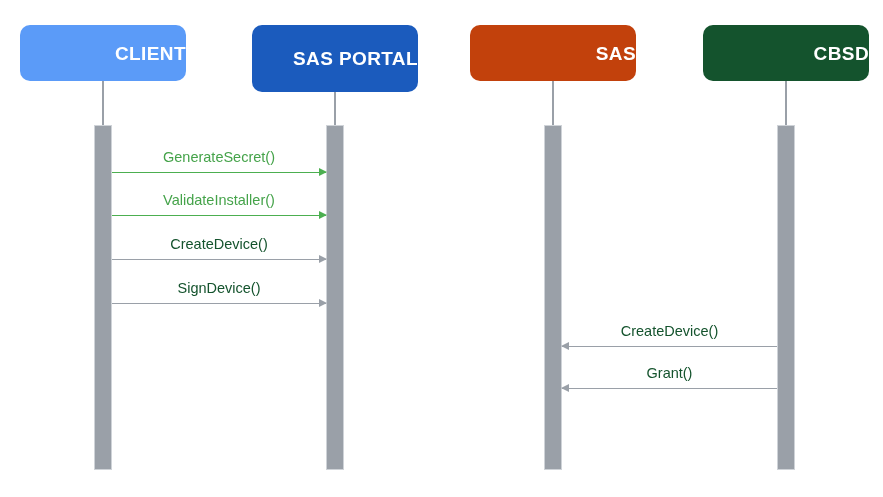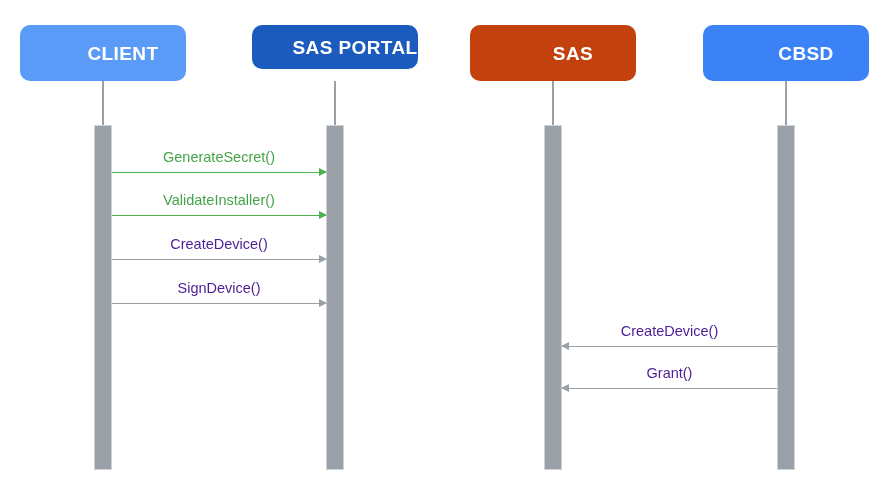--- a/index.html
+++ b/index.html
@@ -15,21 +15,21 @@
     width: 883px;
     height: 497px;
     background: #ffffff;
     overflow: hidden;
   }
   
   .participant-box {
     position: absolute;
     display: flex;
     align-items: center;
-    justify-content: center;
+    justify-content: flex-end;
     border-radius: 10px;
     color: #ffffff;
     font-weight: bold;
     font-size: 19px;
     letter-spacing: 0.4px;
     box-sizing: border-box;
     user-select: none;
     padding-left: 40px;
   }
   .participant-label {
@@ -85,21 +85,21 @@
   .message.green.dir-right .message-arrowhead {
     border-left-color: #4caf50;
   }
   .message-label {
     position: absolute;
     left: 0;
     width: 100%;
     bottom: 6px;
     text-align: center;
     font-size: 14.5px;
-    color: #4c1d95;
+    color: #14532d;
     white-space: nowrap;
     line-height: 1.1;
     user-select: none;
   }
   .message.green .message-label {
     color: #45a34a;
   }
 </style>
 </head>
 <body>
@@ -107,31 +107,31 @@
 <div id="diagram-canvas" style="width: 883px; height: 497px; background: rgb(255, 255, 255);">
 
   <div id="participants-layer">
       <div class="lifeline" style="left: 102px; top: 81px; height: 45px; background: rgb(154, 160, 168);"></div>
       <div class="activation-bar" style="left: 94px; top: 125px; width: 18px; height: 345px; background: rgb(154, 160, 168);"></div>
       <div class="participant-box" style="left: 20px; top: 25px; width: 166px; height: 56px; background: rgb(91, 155, 248);">
         <span class="participant-label">CLIENT</span>
       </div>
       <div class="lifeline" style="left: 334px; top: 81px; height: 45px; background: rgb(154, 160, 168);"></div>
       <div class="activation-bar" style="left: 326px; top: 125px; width: 18px; height: 345px; background: rgb(154, 160, 168);"></div>
-      <div class="participant-box" style="left: 252px; top: 25px; width: 166px; height: 44px; background: rgb(27, 91, 189);">
+      <div class="participant-box" style="left: 252px; top: 25px; width: 166px; height: 67px; background: rgb(27, 91, 189);">
         <span class="participant-label">SAS PORTAL</span>
       </div>
       <div class="lifeline" style="left: 552px; top: 81px; height: 45px; background: rgb(154, 160, 168);"></div>
       <div class="activation-bar" style="left: 544px; top: 125px; width: 18px; height: 345px; background: rgb(154, 160, 168);"></div>
       <div class="participant-box" style="left: 470px; top: 25px; width: 166px; height: 56px; background: #c2410c;">
         <span class="participant-label">SAS</span>
       </div>
       <div class="lifeline" style="left: 785px; top: 81px; height: 45px; background: rgb(154, 160, 168);"></div>
       <div class="activation-bar" style="left: 777px; top: 125px; width: 18px; height: 345px; background: rgb(154, 160, 168);"></div>
-      <div class="participant-box" style="left: 703px; top: 25px; width: 166px; height: 56px; background: #3b82f6;">
+      <div class="participant-box" style="left: 703px; top: 25px; width: 166px; height: 56px; background: #14532d;">
         <span class="participant-label">CBSD</span>
       </div>
     </div>
 
   <div id="messages-layer">
       <div class="message green dir-right" style="left: 112px; top: 172px; width: 214px;">
         <div class="message-line"></div>
         <div class="message-arrowhead"></div>
         <div class="message-label">GenerateSecret()</div>
       </div>

